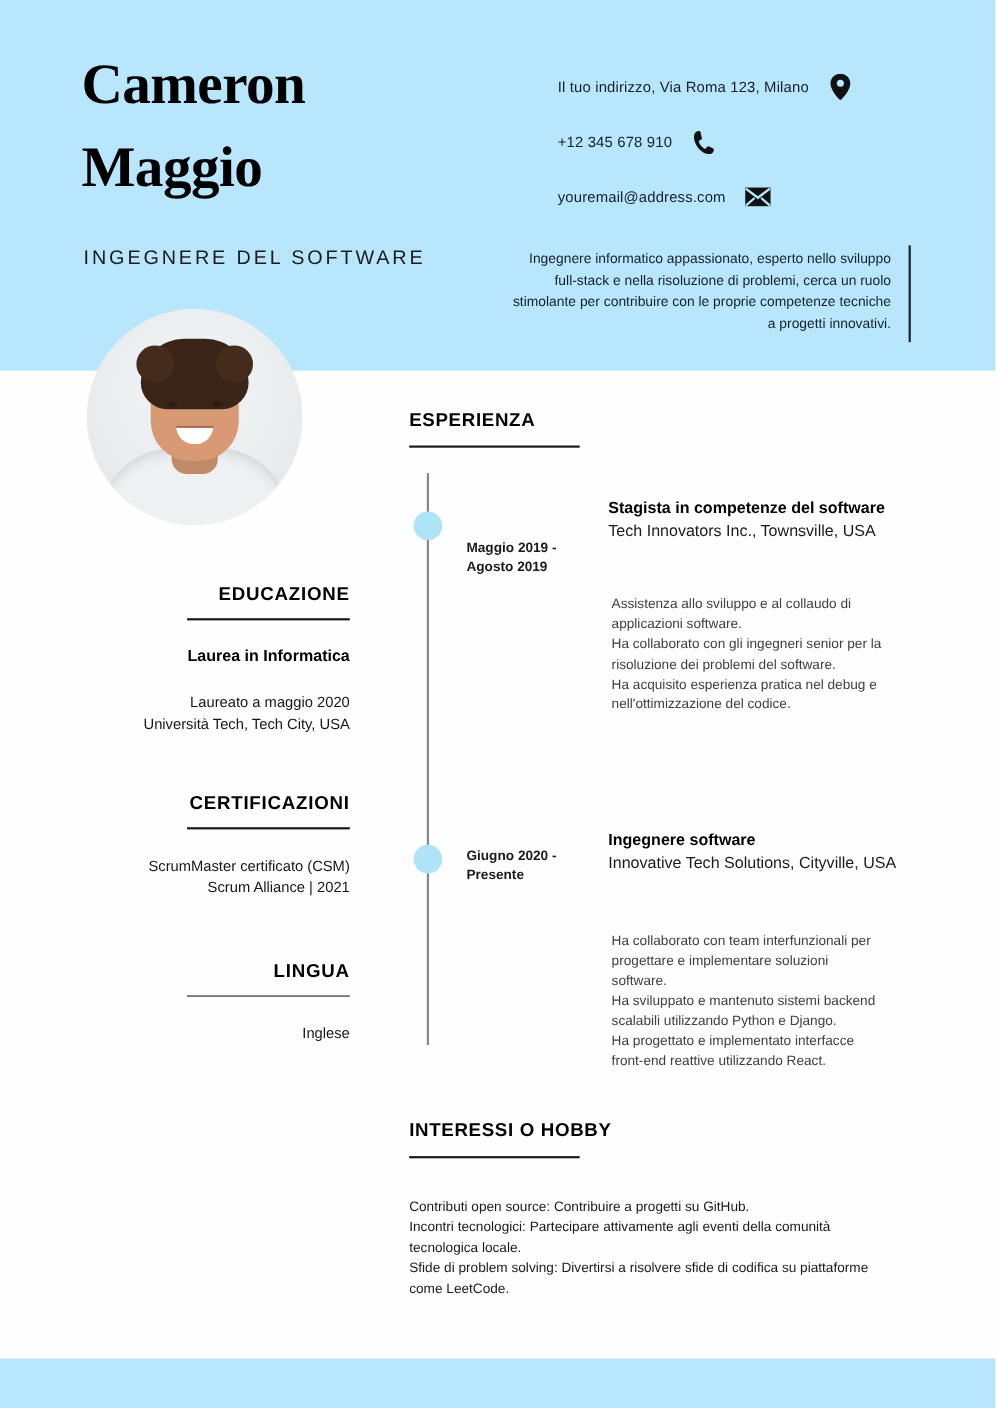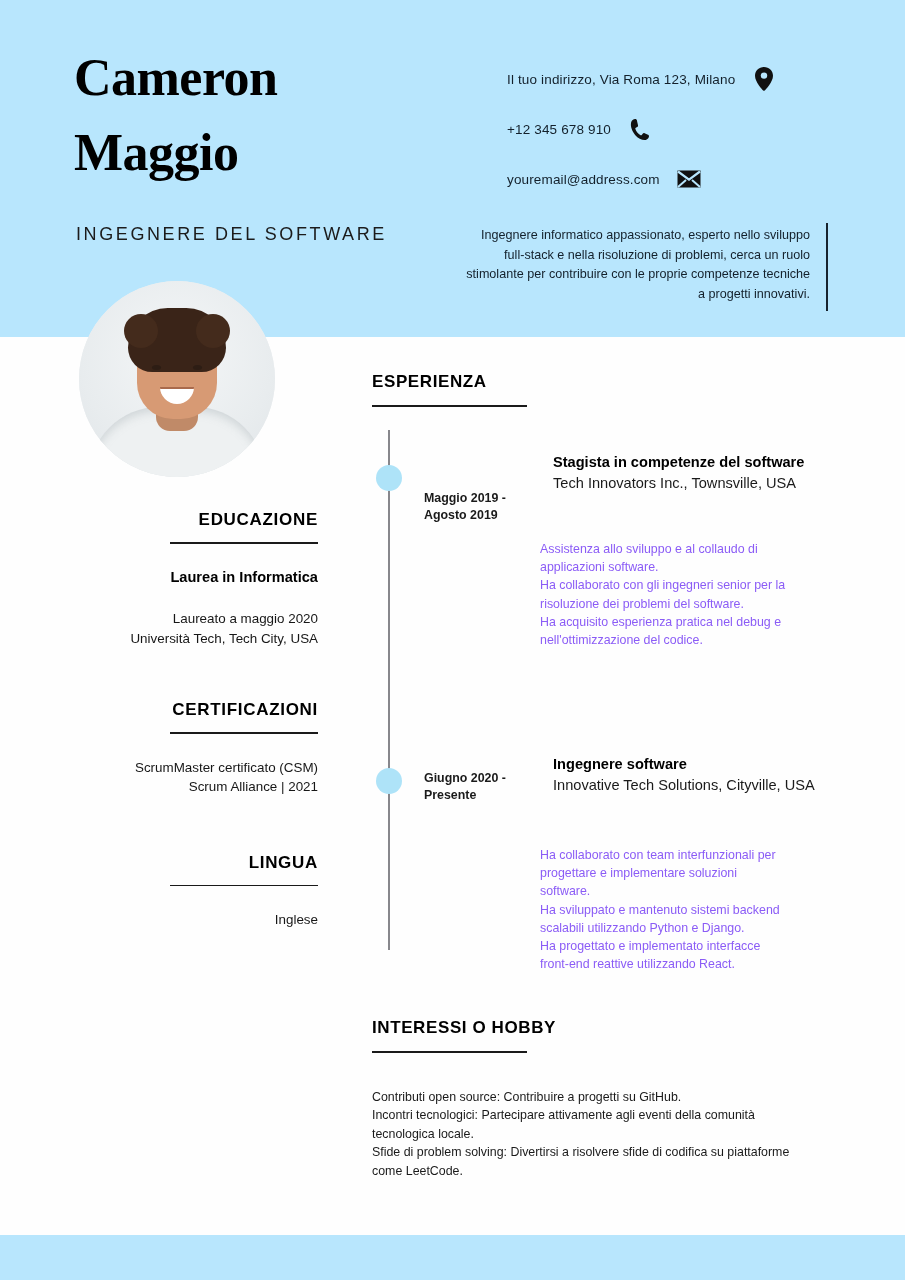--- a/index.html
+++ b/index.html
@@ -175,21 +175,21 @@
     border-top: 2px solid #a96a4c;
   }
 
   
   .sidebar {
     position: absolute;
     left: 60px; top: 510px;
     width: 258px;
     text-align: right;
   }
-  .side-block { margin-bottom: 38px; }
+  .side-block { margin-bottom: 38px; margin-top: 20px; }
   .side-head {
     font-size: 17px;
     font-weight: bold;
     letter-spacing: 0.7px;
     color: #000;
   }
   .side-rule {
     height: 1.6px;
     background: #1a1a1a;
     width: 148px;
@@ -266,25 +266,25 @@
     color: #000;
     line-height: 20px;
   }
   .exp-company {
     font-size: 14.6px;
     color: #1a1a1a;
     line-height: 22px;
   }
   .exp-desc {
     position: absolute;
-    left: 168px;
+    left: 184px;
     width: 250px;
     font-size: 12.4px;
     line-height: 18.2px;
-    color: #8b5cf6;
+    color: #404040;
   }
   .exp-desc div { margin: 0; }
 
   .hobby-body {
     position: absolute;
     left: 372px; top: 1088px;
     width: 420px;
     font-size: 12.4px;
     line-height: 18.4px;
     color: #1a1a1a;

